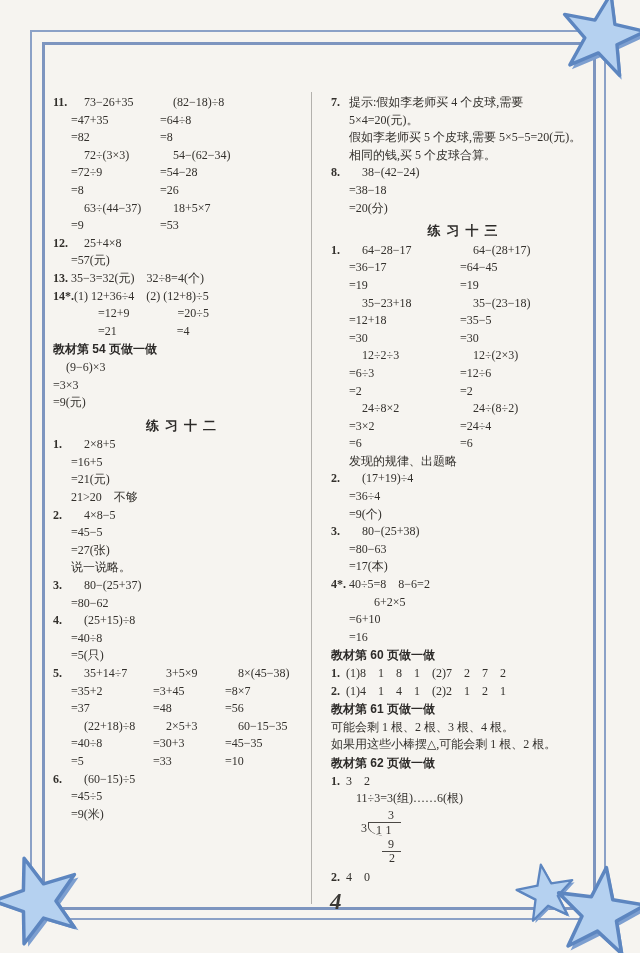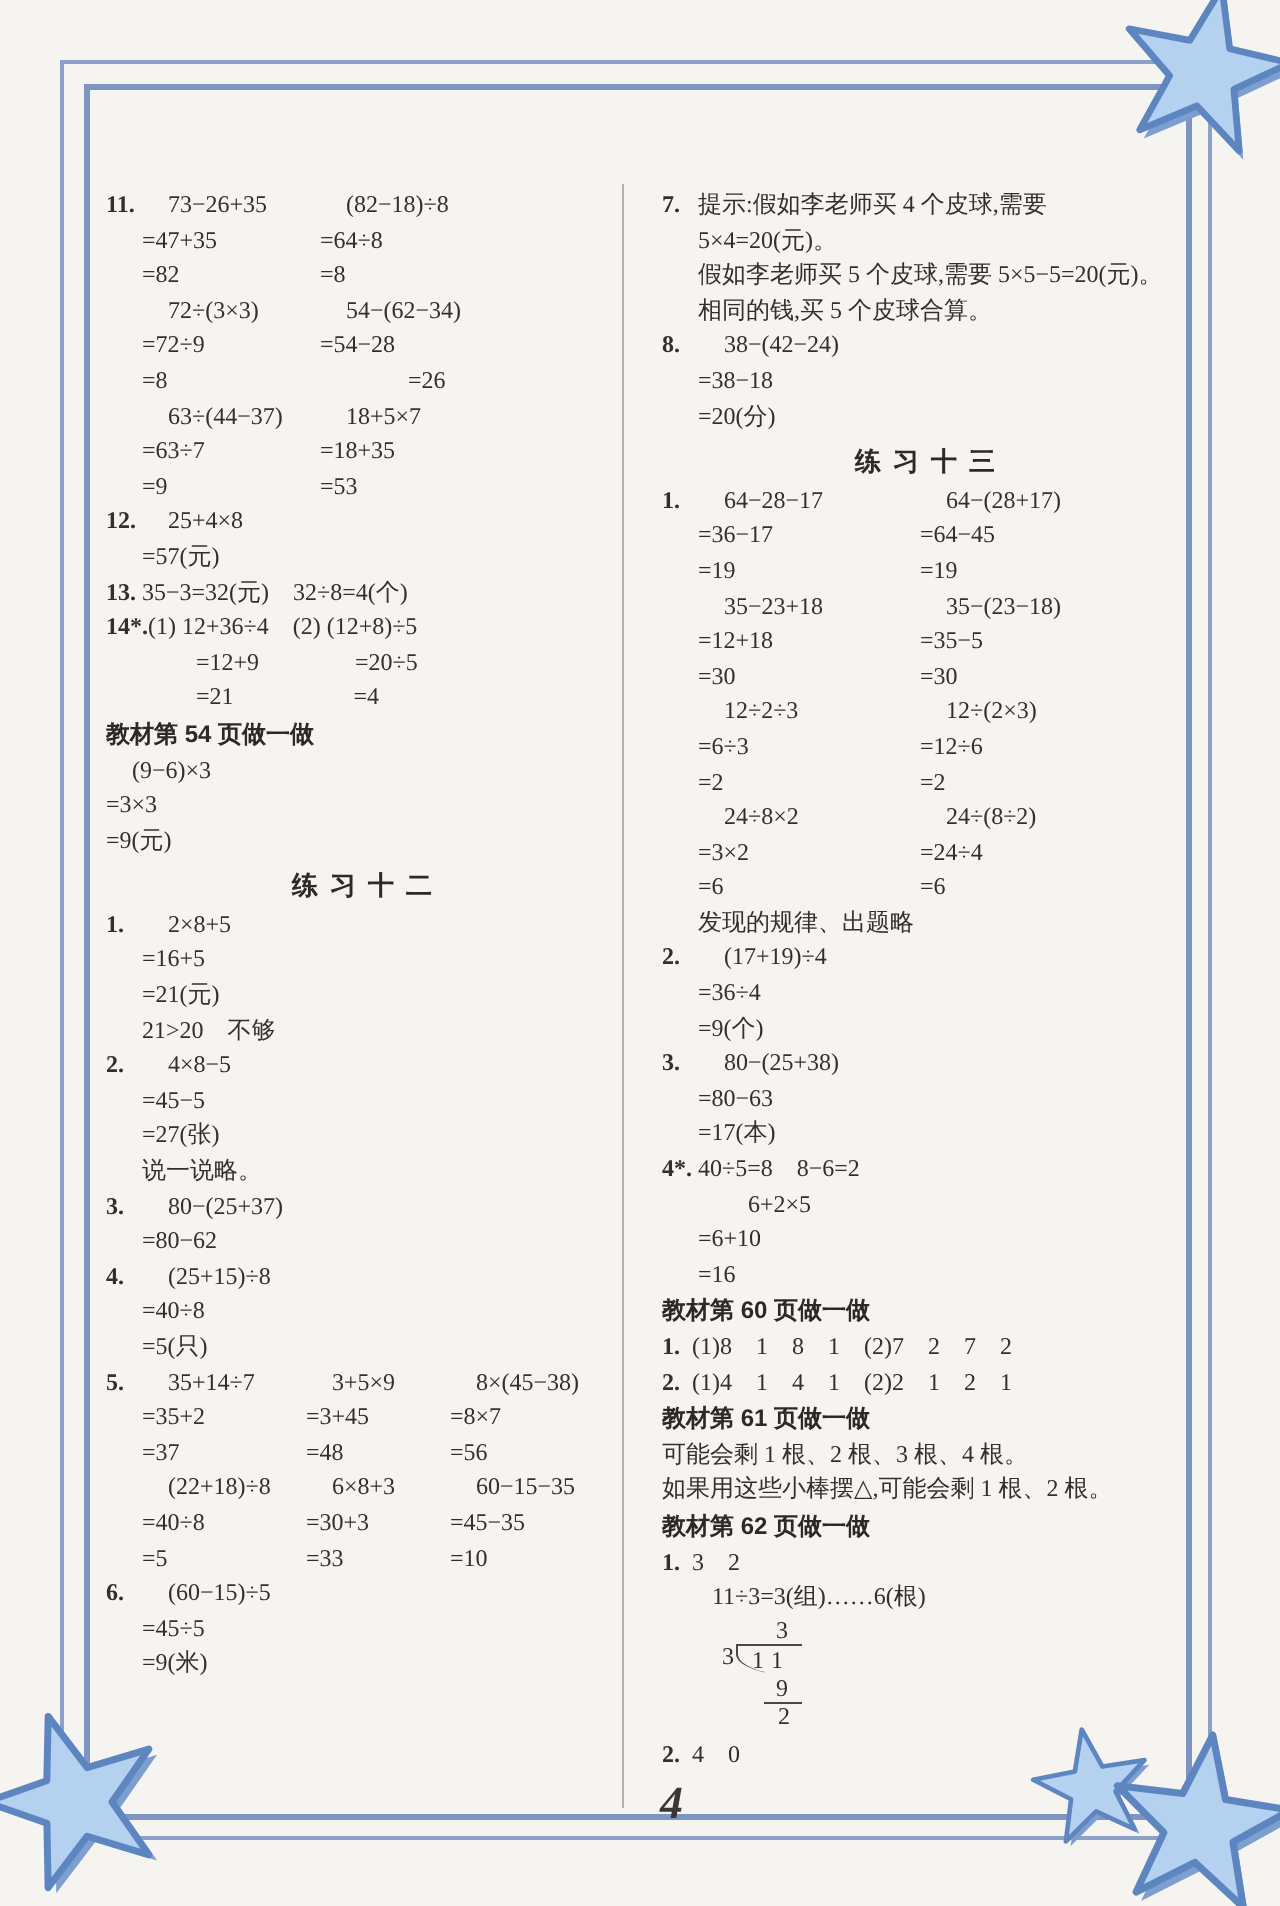--- a/index.html
+++ b/index.html
@@ -83,29 +83,25 @@
         <div class="row">
           <span class="cell expr" style="width: 89px; flex: 0 0 auto;">72÷(3×3)</span>
           <span class="cell expr" style="flex: 1 1 auto;">54−(62−34)</span>
         </div>
         <div class="row">
           <span class="cell eq" style="width: 89px; flex: 0 0 auto;">=72÷9</span>
           <span class="cell eq" style="flex: 1 1 auto;">=54−28</span>
         </div>
         <div class="row">
           <span class="cell eq" style="width: 89px; flex: 0 0 auto;">=8</span>
-          <span class="cell eq" style="flex: 1 1 auto; margin-left: 44px;">=26</span>
+          <span class="cell eq" style="flex: 1 1 auto;">=26</span>
         </div>
         <div class="row">
           <span class="cell expr" style="width: 89px; flex: 0 0 auto;">63÷(44−37)</span>
           <span class="cell expr" style="flex: 1 1 auto;">18+5×7</span>
-        </div>
-        <div class="row">
-          <span class="cell eq" style="width: 89px; flex: 0 0 auto;">=63÷7</span>
-          <span class="cell eq" style="flex: 1 1 auto;">=18+35</span>
         </div>
         <div class="row">
           <span class="cell eq" style="width: 89px; flex: 0 0 auto;">=9</span>
           <span class="cell eq" style="flex: 1 1 auto;">=53</span>
         </div>
       </div>
     </div>
     <div class="problem">
       <span class="num">12.</span>
       <div class="rows">
@@ -226,21 +222,21 @@
           <span class="cell eq" style="width: 72px; flex: 0 0 auto;">=3+45</span>
           <span class="cell eq" style="flex: 1 1 auto;">=8×7</span>
         </div>
         <div class="row">
           <span class="cell eq" style="width: 82px; flex: 0 0 auto;">=37</span>
           <span class="cell eq" style="width: 72px; flex: 0 0 auto;">=48</span>
           <span class="cell eq" style="flex: 1 1 auto;">=56</span>
         </div>
         <div class="row">
           <span class="cell expr" style="width: 82px; flex: 0 0 auto;">(22+18)÷8</span>
-          <span class="cell expr" style="width: 72px; flex: 0 0 auto;">6×8+3</span>
+          <span class="cell expr" style="width: 72px; flex: 0 0 auto;">2×5+3</span>
           <span class="cell expr" style="flex: 1 1 auto;">60−15−35</span>
         </div>
         <div class="row">
           <span class="cell eq" style="width: 82px; flex: 0 0 auto;">=40÷8</span>
           <span class="cell eq" style="width: 72px; flex: 0 0 auto;">=30+3</span>
           <span class="cell eq" style="flex: 1 1 auto;">=45−35</span>
         </div>
         <div class="row">
           <span class="cell eq" style="width: 82px; flex: 0 0 auto;">=5</span>
           <span class="cell eq" style="width: 72px; flex: 0 0 auto;">=33</span>

